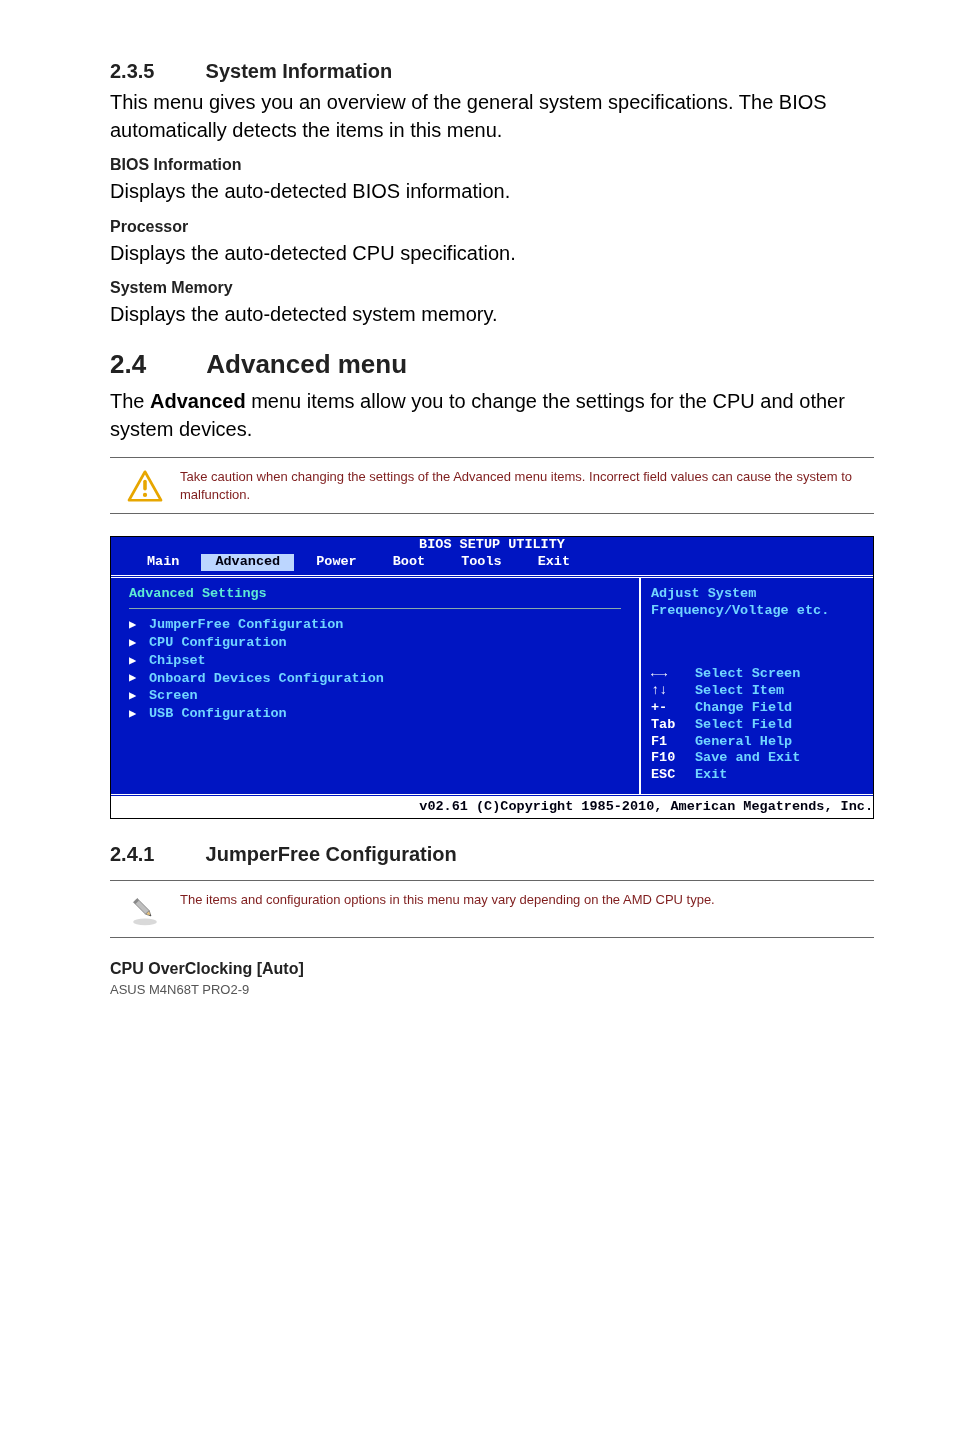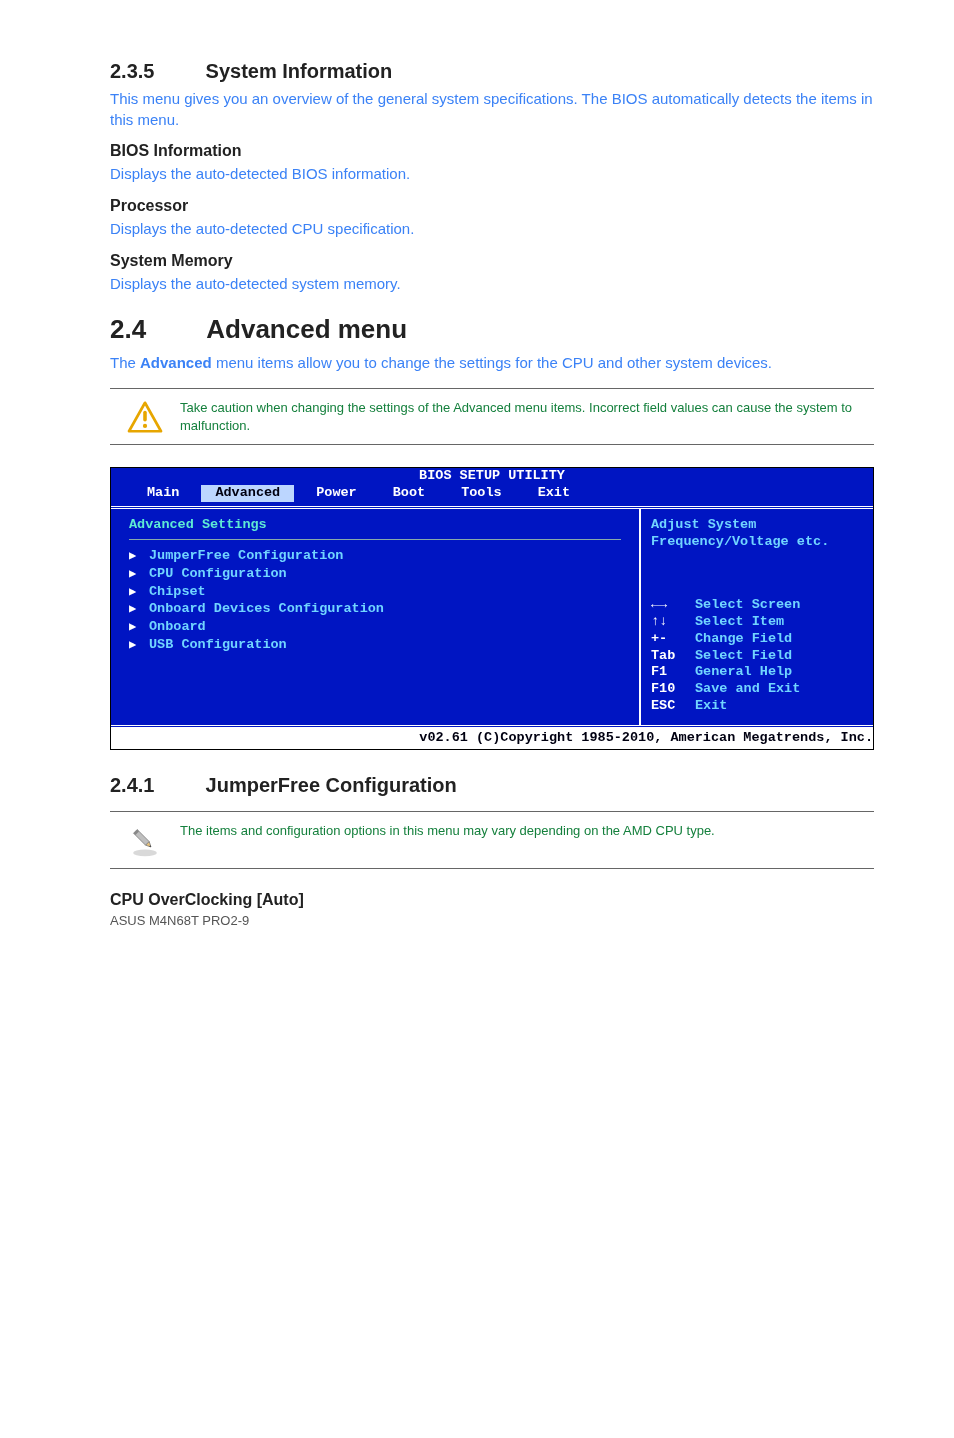--- a/index.html
+++ b/index.html
@@ -1,26 +1,26 @@
 <!DOCTYPE html>
 <html><head>
 <meta charset="utf-8">
 <style>
   * { box-sizing: border-box; margin: 0; padding: 0; }
   html, body { width: 954px; background: #fff; font-family: Arial, Helvetica, sans-serif; color: #333; }
   .page { padding: 60px 80px 30px 110px; }
   h2.section-title { font-size: 20px; font-weight: bold; color: #222; margin-bottom: 6px; }
   h2.section-title .num { display: inline-block; min-width: 90px; }
-  p.body { font-size: 15px; color: #3b82f6; line-height: 1.38; margin-bottom: 12px; }
+  p.body { font-size: 20px; color: #000000; line-height: 1.38; margin-bottom: 12px; }
   h3.sub { font-size: 16px; font-weight: bold; color: #222; margin-top: 6px; margin-bottom: 4px; }
   h1.big { font-size: 26px; font-weight: bold; color: #222; margin-top: 20px; margin-bottom: 8px; }
   h1.big .num { display: inline-block; min-width: 90px; }
   .note-row { display: flex; align-items: flex-start; border-top: 1px solid #666; border-bottom: 1px solid #666; padding: 10px 0; margin: 14px 0 22px 0; }
   .note-row .icon-col { width: 70px; flex: 0 0 70px; display: flex; justify-content: center; align-items: flex-start; padding-top: 2px; }
-  .note-row .text-col { flex: 1; font-size: 13px; color: #15803d; line-height: 1.35; }
+  .note-row .text-col { flex: 1; font-size: 13px; color: #7f1d1d; line-height: 1.35; }
 
   
   .warn-tri { width: 36px; height: 32px; position: relative; }
   .warn-tri svg { width: 100%; height: 100%; }
 
   
   .pencil { width: 34px; height: 34px; }
   .pencil svg { width: 100%; height: 100%; }
 
   
@@ -114,21 +114,21 @@
         <div class="bios-item">
             <span class="bios-arrow">▶</span>
             <span class="bios-link">Chipset</span>
           </div>
         <div class="bios-item">
             <span class="bios-arrow">▶</span>
             <span class="bios-link">Onboard Devices Configuration</span>
           </div>
         <div class="bios-item">
             <span class="bios-arrow">▶</span>
-            <span class="bios-link">Onboard</span>
+            <span class="bios-link">Screen</span>
           </div>
         <div class="bios-item">
             <span class="bios-arrow">▶</span>
             <span class="bios-link">USB Configuration</span>
           </div>
       </div>
       <div class="bios-right">
         <div>
           <div class="bios-link">Adjust System</div>
           <div class="bios-link">Frequency/Voltage etc.</div>

